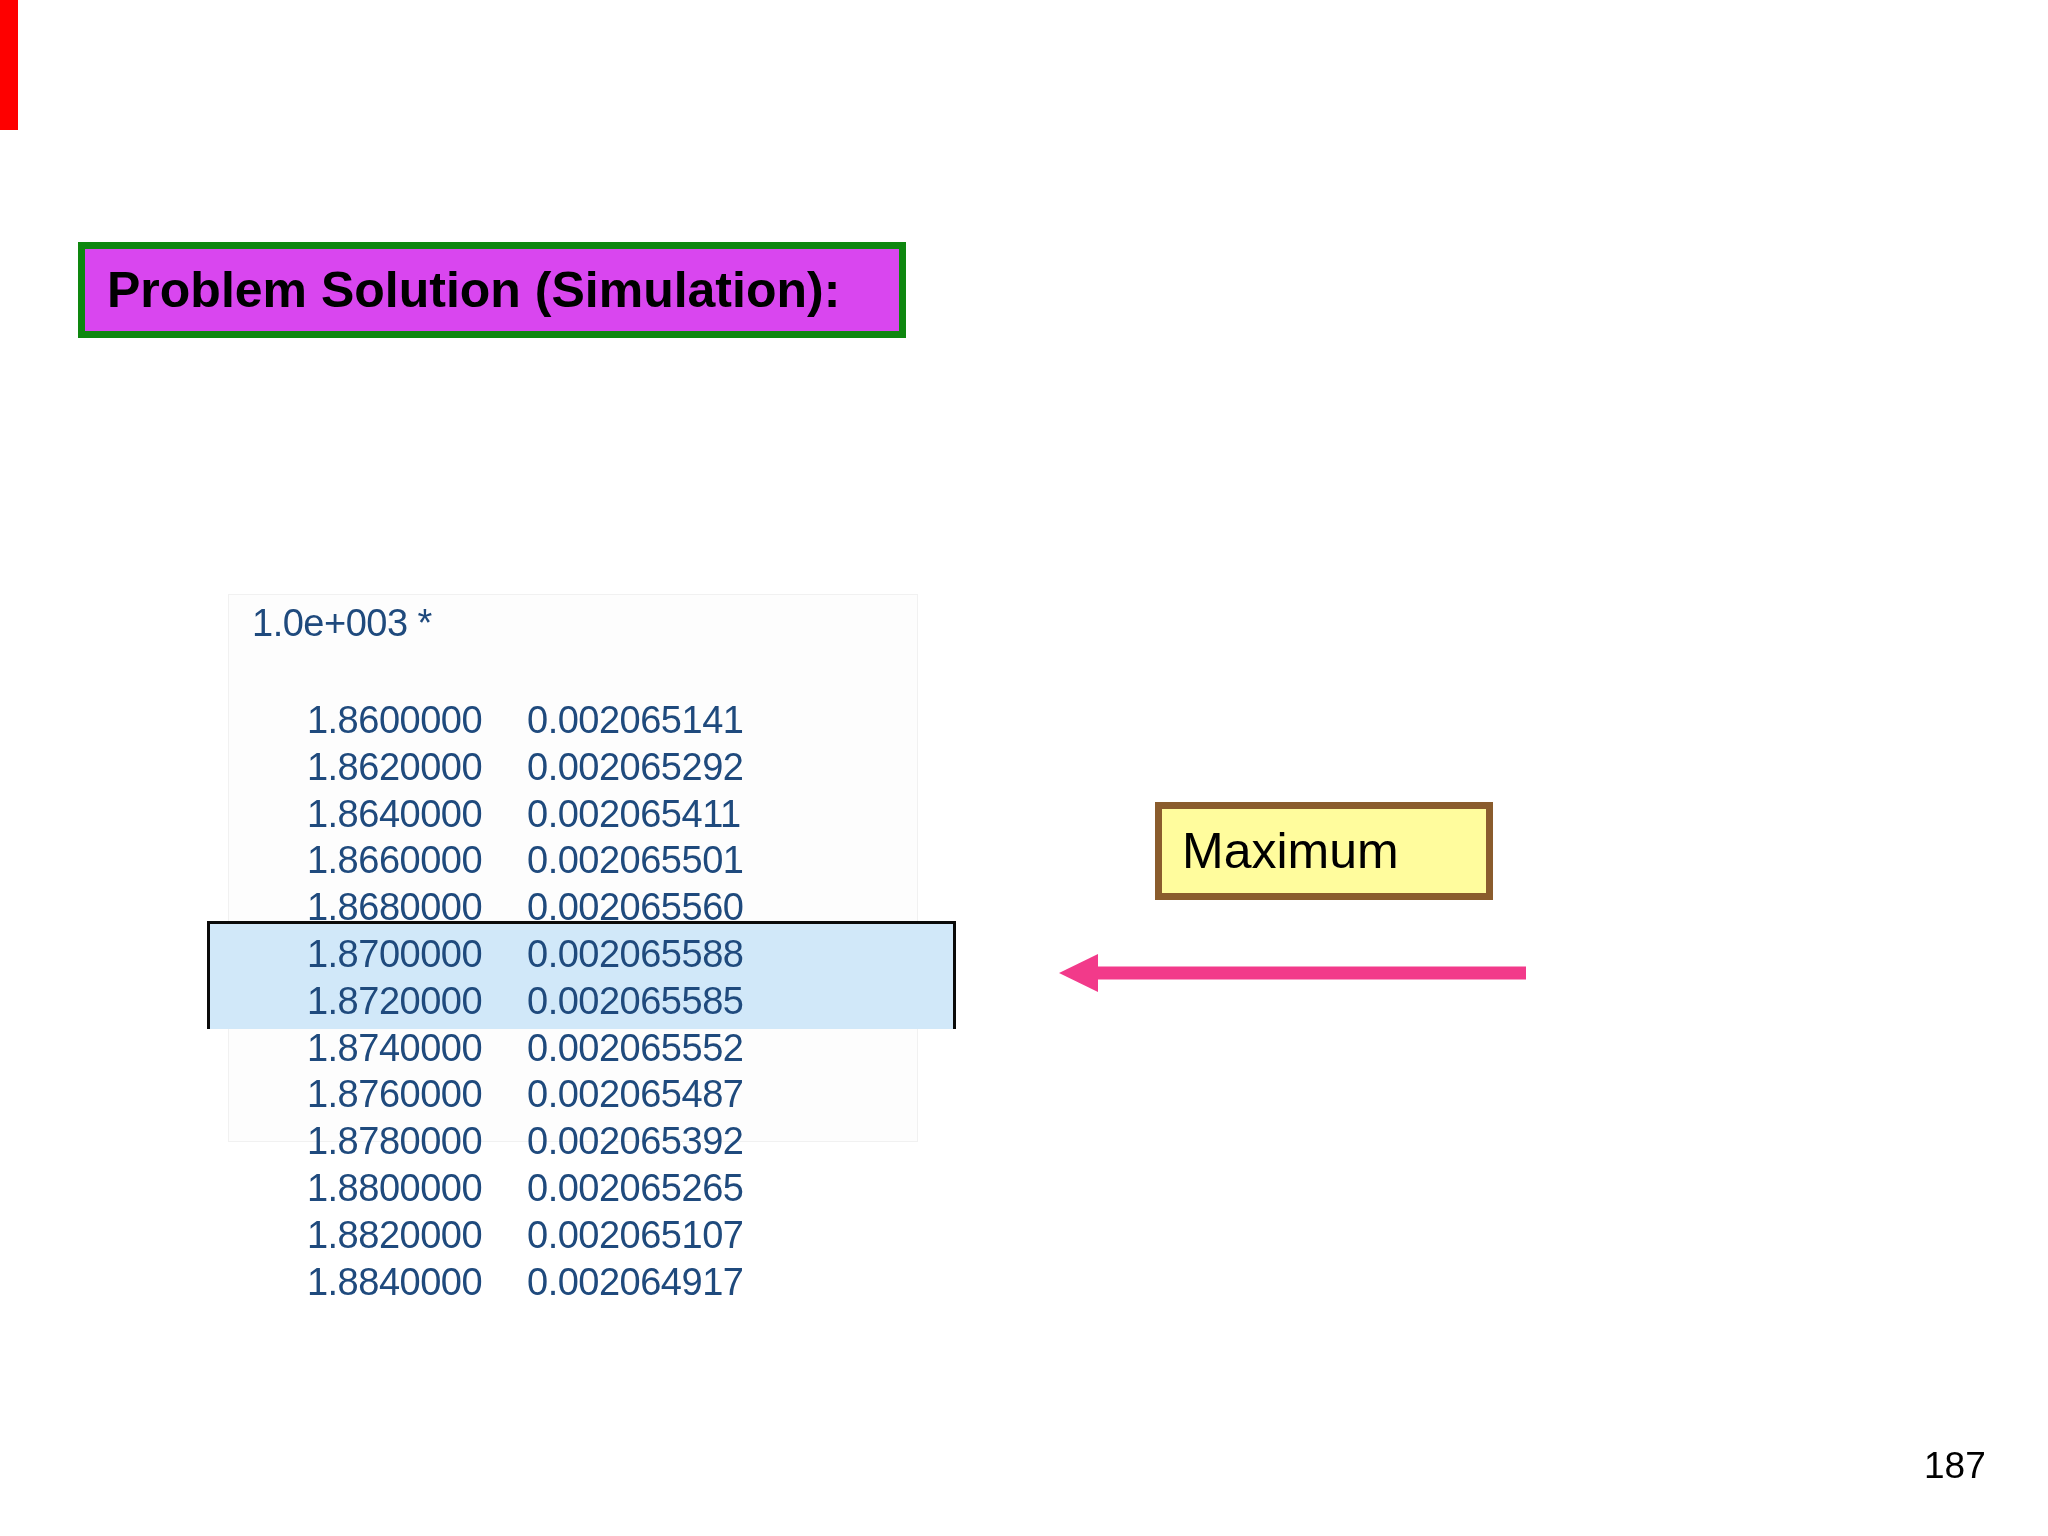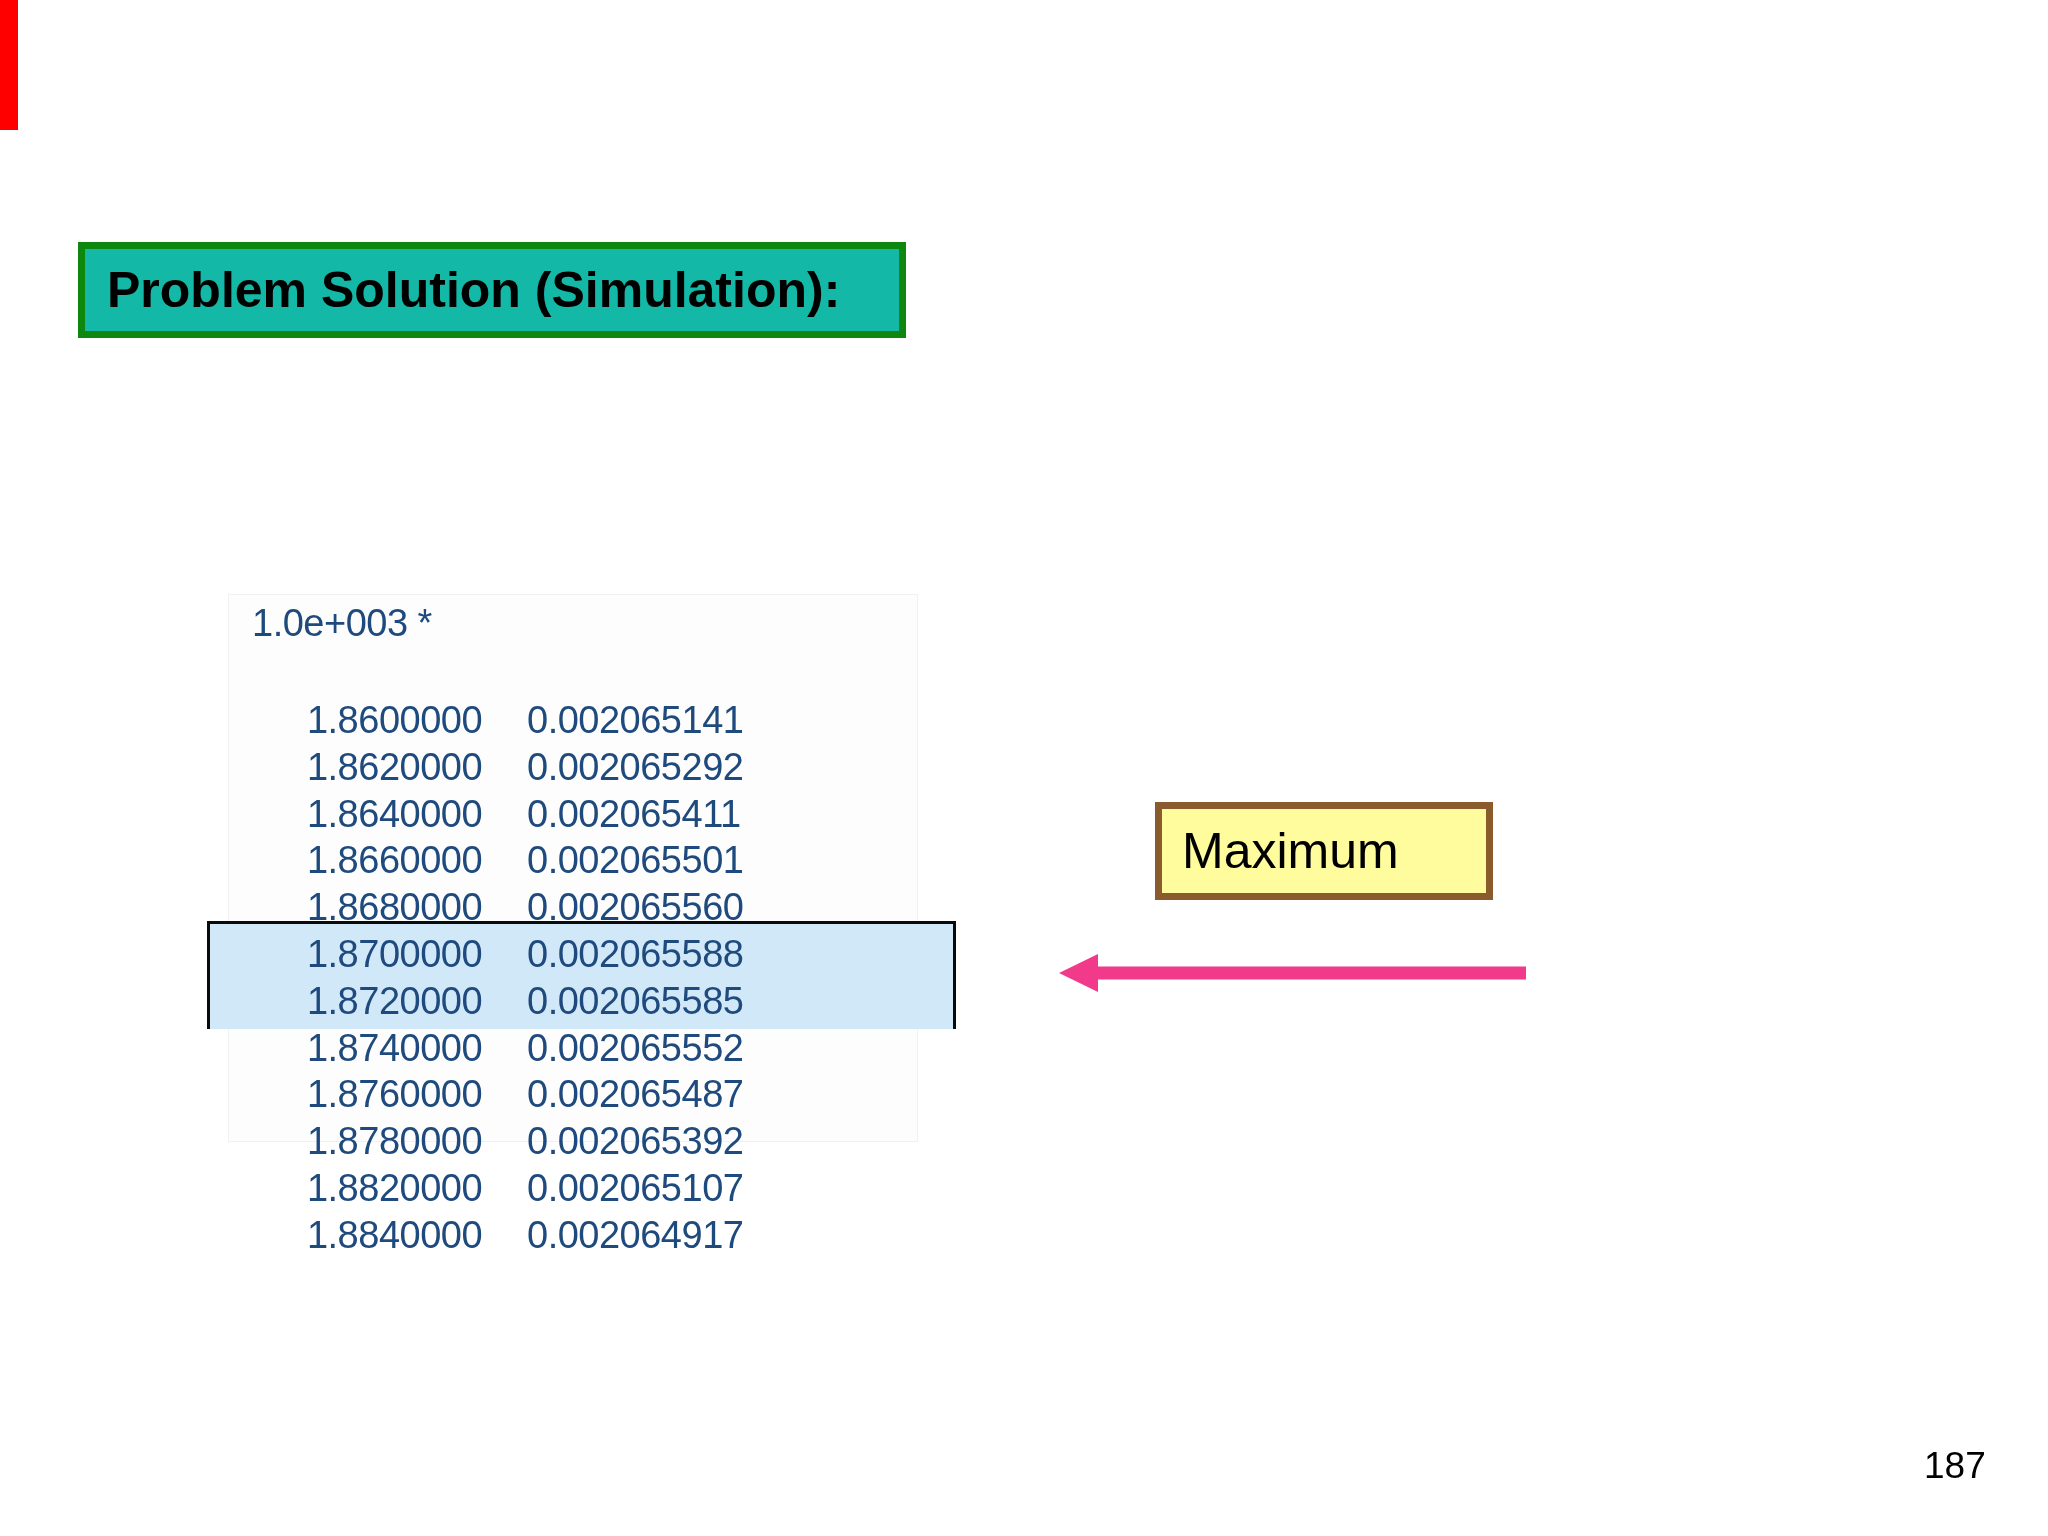--- a/index.html
+++ b/index.html
@@ -11,21 +11,21 @@
   .abs{position:absolute;}
 
   
   .red-marker{
     left:0;top:0;width:18px;height:130px;background:#fe0000;
   }
 
   
   .title-box{
     left:78px;top:242px;width:828px;height:96px;
-    background:#14b8a6;border:7px solid #0e870f;
+    background:#d946ef;border:7px solid #0e870f;
     box-sizing:border-box;
     display:flex;align-items:center;
   }
   .title-box .title-text{
     padding-left:22px;
     font-size:50px;font-weight:bold;color:#000000;
     white-space:nowrap;letter-spacing:0px;
   }
 
   
@@ -136,20 +136,24 @@
     </div>
     <div class="mat-row mat-text">
       <span class="c1">1.8760000</span>
       <span class="c2">0.002065487</span>
     </div>
     <div class="mat-row mat-text">
       <span class="c1">1.8780000</span>
       <span class="c2">0.002065392</span>
     </div>
     <div class="mat-row mat-text">
+      <span class="c1">1.8800000</span>
+      <span class="c2">0.002065265</span>
+    </div>
+    <div class="mat-row mat-text">
       <span class="c1">1.8820000</span>
       <span class="c2">0.002065107</span>
     </div>
     <div class="mat-row mat-text">
       <span class="c1">1.8840000</span>
       <span class="c2">0.002064917</span>
     </div>
   </div>
 
 <div class="abs callout-box">

